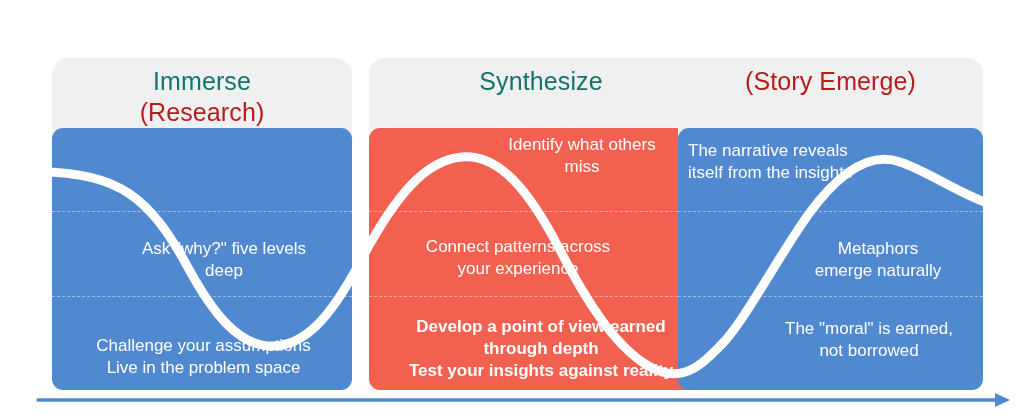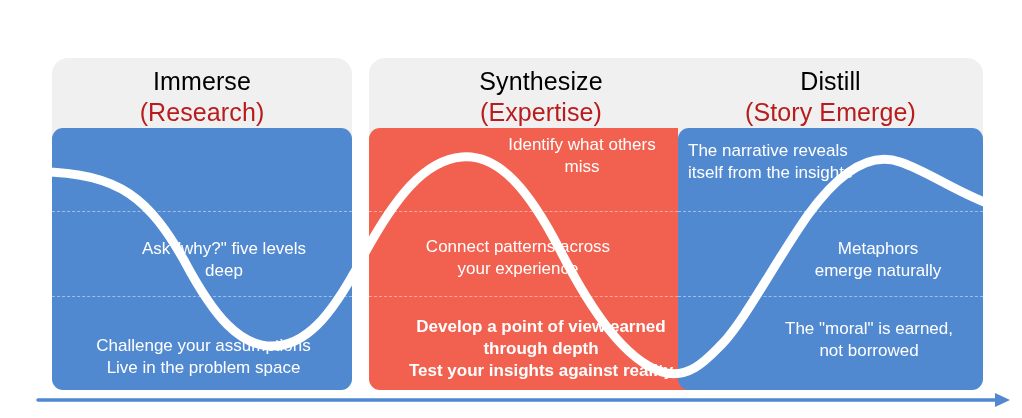--- a/index.html
+++ b/index.html
@@ -31,21 +31,21 @@
     background: #f0f0f0;
     border-radius: 16px;
     box-sizing: border-box;
     padding-top: 8px;
     text-align: center;
   }
   .stage-title {
     display: block;
     font-size: 25px;
     line-height: 31px;
-    color: #000000;
+    color: #0f766e;
     letter-spacing: 0.1px;
   }
   .stage-subtitle {
     display: block;
     font-size: 25px;
     line-height: 31px;
     color: #b91c1c;
     letter-spacing: 0.1px;
   }
 
@@ -138,38 +138,36 @@
       <div class="bullet p1-b2">Ask "why?" five levels
 deep</div>
       <div class="bullet p1-b3">Challenge your assumptions
 Live in the problem space</div>
     </div>
   </div>
 
   <div class="stage" style="left:369px; width:296px;padding-left:48px;">
     <div class="stage-header">
       <span class="stage-title">Synthesize</span>
-      <span class="stage-subtitle">(Expertise)</span>
     </div>
     <div class="stage-body red">
       <div class="rule r1"></div>
       <div class="rule r2"></div>
       <div class="bullet p2-b1">Identify what others
 miss</div>
       <div class="bullet p2-b2">Connect patterns across
 your experience</div>
       <div class="bullet p2-b3">Develop a point of view earned
 through depth
 Test your insights against reality</div>
     </div>
   </div>
 
   <div class="stage" style="left:678px; width:305px;">
     <div class="stage-header">
-      <span class="stage-title">Distill</span>
       <span class="stage-subtitle">(Story Emerge)</span>
     </div>
     <div class="stage-body blue">
       <div class="rule r1"></div>
       <div class="rule r2"></div>
       <div class="bullet p3-b1">The narrative reveals
 itself from the insights</div>
       <div class="bullet p3-b2">Metaphors
 emerge naturally</div>
       <div class="bullet p3-b3">The "moral" is earned,

